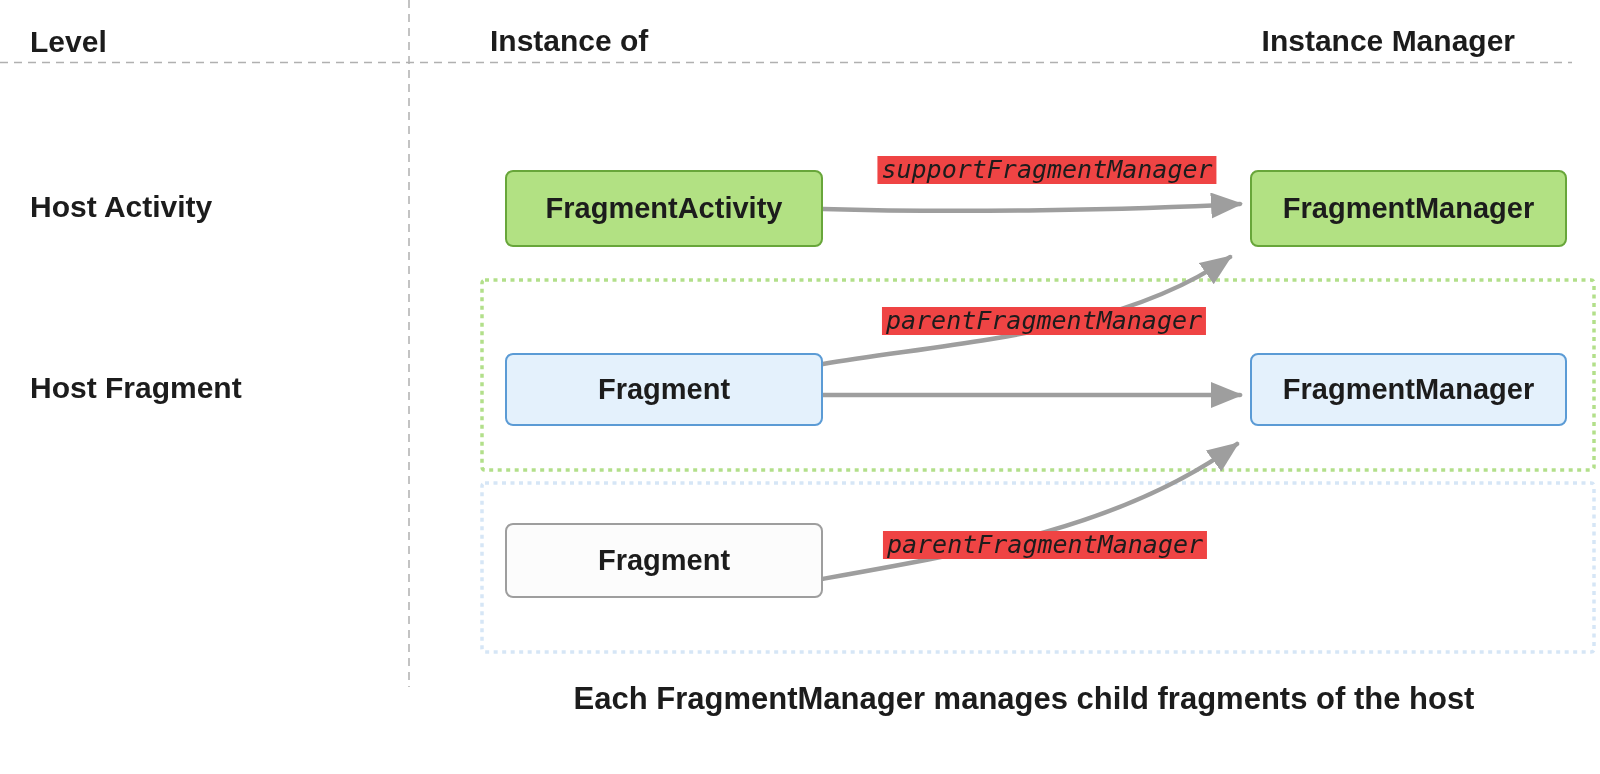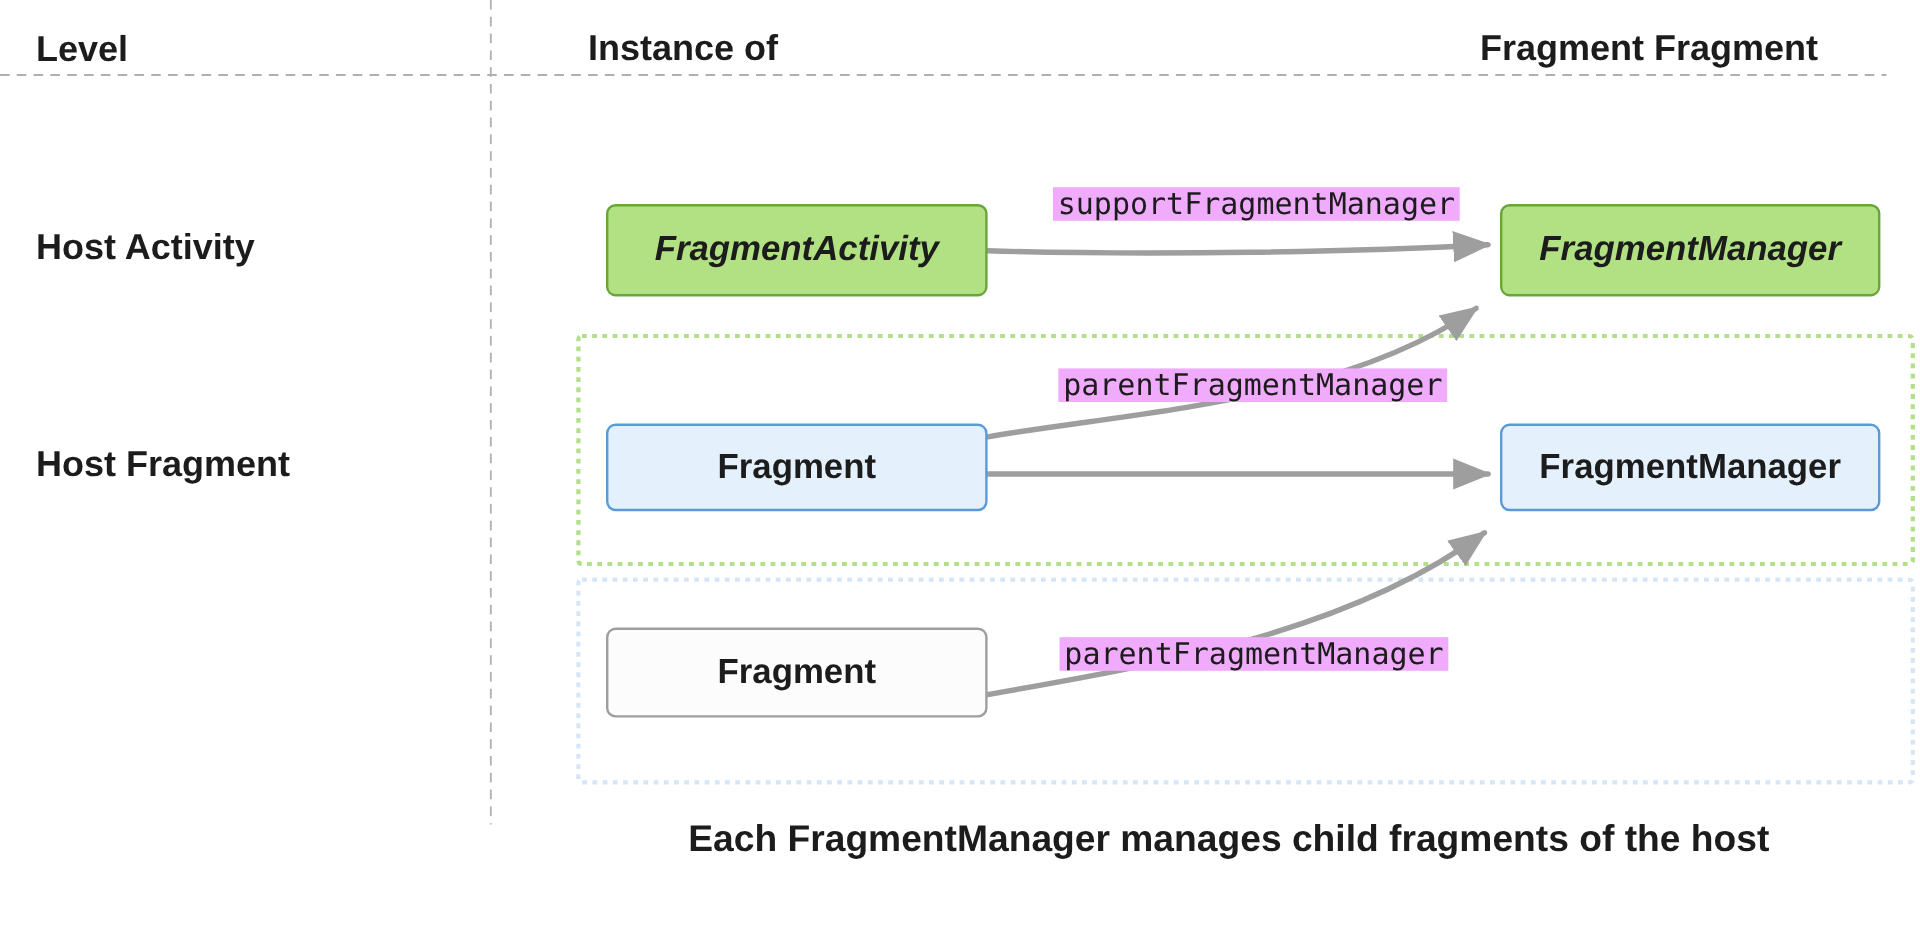--- a/index.html
+++ b/index.html
@@ -19,29 +19,29 @@
 
   .hdr{position:absolute;font-size:30px;font-weight:600;line-height:34px;white-space:nowrap;text-align:right;}
   .level-label{position:absolute;left:30px;font-size:30px;font-weight:600;line-height:34px;white-space:nowrap;}
 
   .box{
     position:absolute;box-sizing:border-box;
     display:flex;align-items:center;justify-content:center;
     border-radius:8px;border:2px solid;
     font-size:29px;font-weight:600;white-space:nowrap;
   }
-  .box.green{background:var(--green-fill,#b2e183);border-color:var(--green-border,#68a63a);font-style:italic;}
+  .box.green{background:var(--green-fill,#b2e183);border-color:var(--green-border,#68a63a);}
   .box.blue{background:var(--blue-fill,#e4f1fc);border-color:var(--blue-border,#5b9bd5);}
   .box.plain{background:var(--neutral-fill,#fcfcfc);border-color:var(--neutral-border,#9e9e9e);}
 
   .mono{
     position:absolute;transform:translateX(-50%);
     font-family:"DejaVu Sans Mono", monospace;
     font-size:25px;line-height:28px;white-space:nowrap;
-    background:#f0abfc;padding:0 4px;
+    background:#ef4444;padding:0 4px;font-style:italic;
   }
   .caption{
     position:absolute;left:1024px;top:681px;transform:translateX(-50%);
     font-size:31px;font-weight:700;white-space:nowrap;
   }
 </style>
 </head>
 <body>
 
 <div class="canvas">
@@ -60,21 +60,21 @@
     <rect class="scope-blue" x="482" y="483" width="1112" height="169" rx="3"></rect>
 
     <path class="arrow" d="M 823 209 C 960 213, 1130 210, 1240 204" marker-end="url(#ah)"></path>
     <path class="arrow" d="M 823 364 C 955 342, 1120 334, 1230 257" marker-end="url(#ah)"></path>
     <path class="arrow" d="M 823 395 L 1240 395" marker-end="url(#ah)"></path>
     <path class="arrow" d="M 822 579 C 975 552, 1125 526, 1237 444" marker-end="url(#ah)"></path>
   </svg>
 
   <div class="hdr" style="left:30px;top:25px">Level</div>
   <div class="hdr" style="left:490px;top:24px">Instance of</div>
-  <div class="hdr" style="right:85px;top:24px">Fragment Fragment</div>
+  <div class="hdr" style="right:85px;top:24px">Instance Manager</div>
 
   <div class="level-label" style="top:190px">Host Activity</div>
   <div class="level-label" style="top:371px">Host Fragment</div>
 
   <div class="box green" style="left:505px;top:170px;width:318px;height:77px">FragmentActivity</div>
   <div class="box green" style="left:1250px;top:170px;width:317px;height:77px">FragmentManager</div>
 
   <div class="box blue" style="left:505px;top:353px;width:318px;height:73px">Fragment</div>
   <div class="box blue" style="left:1250px;top:353px;width:317px;height:73px">FragmentManager</div>
 

